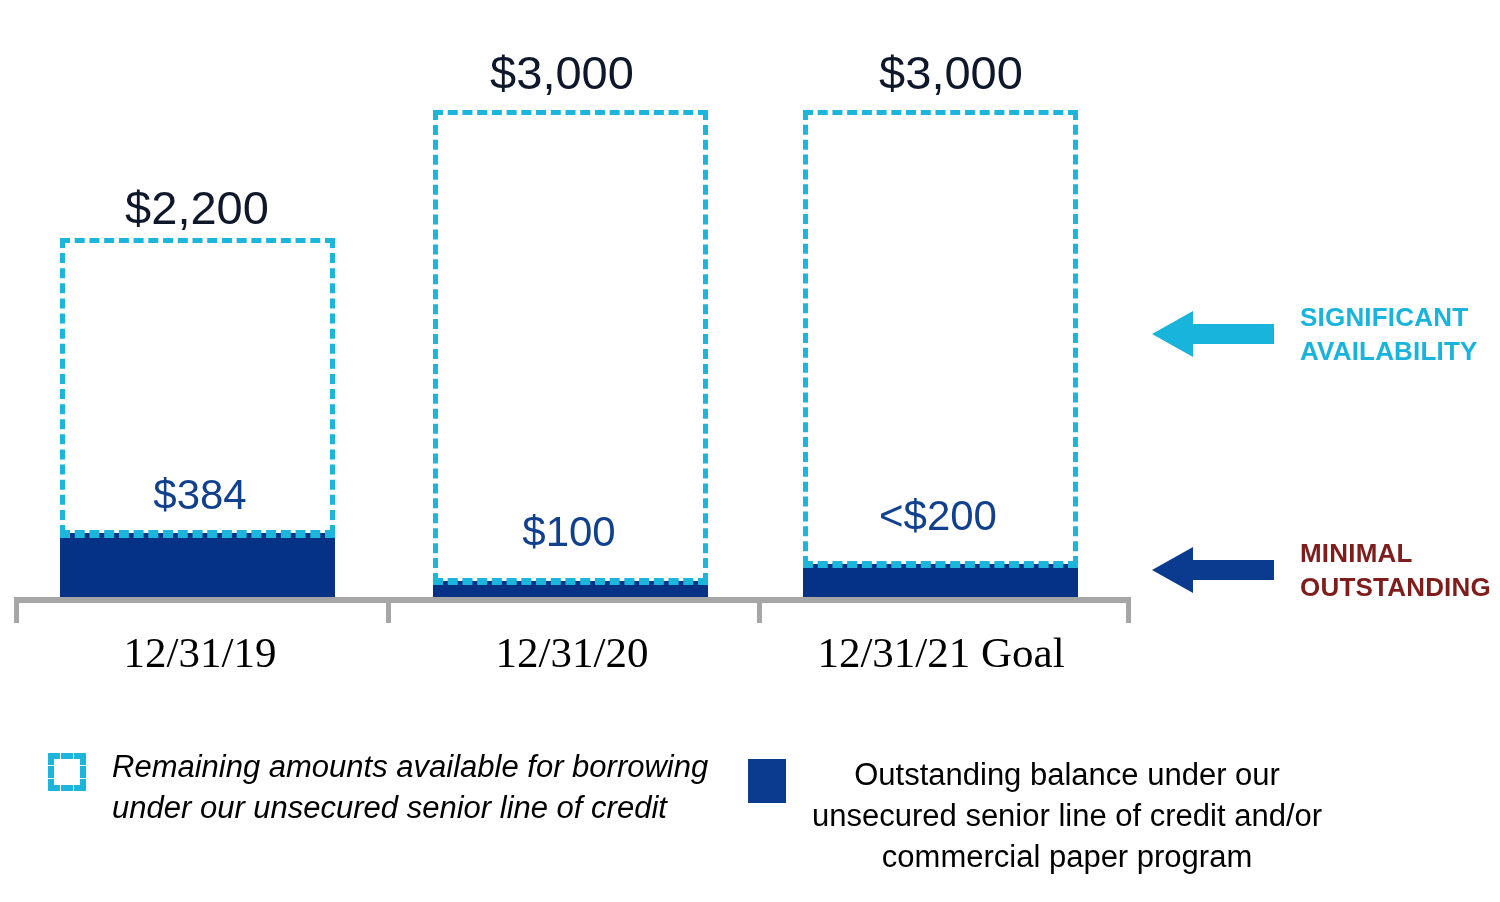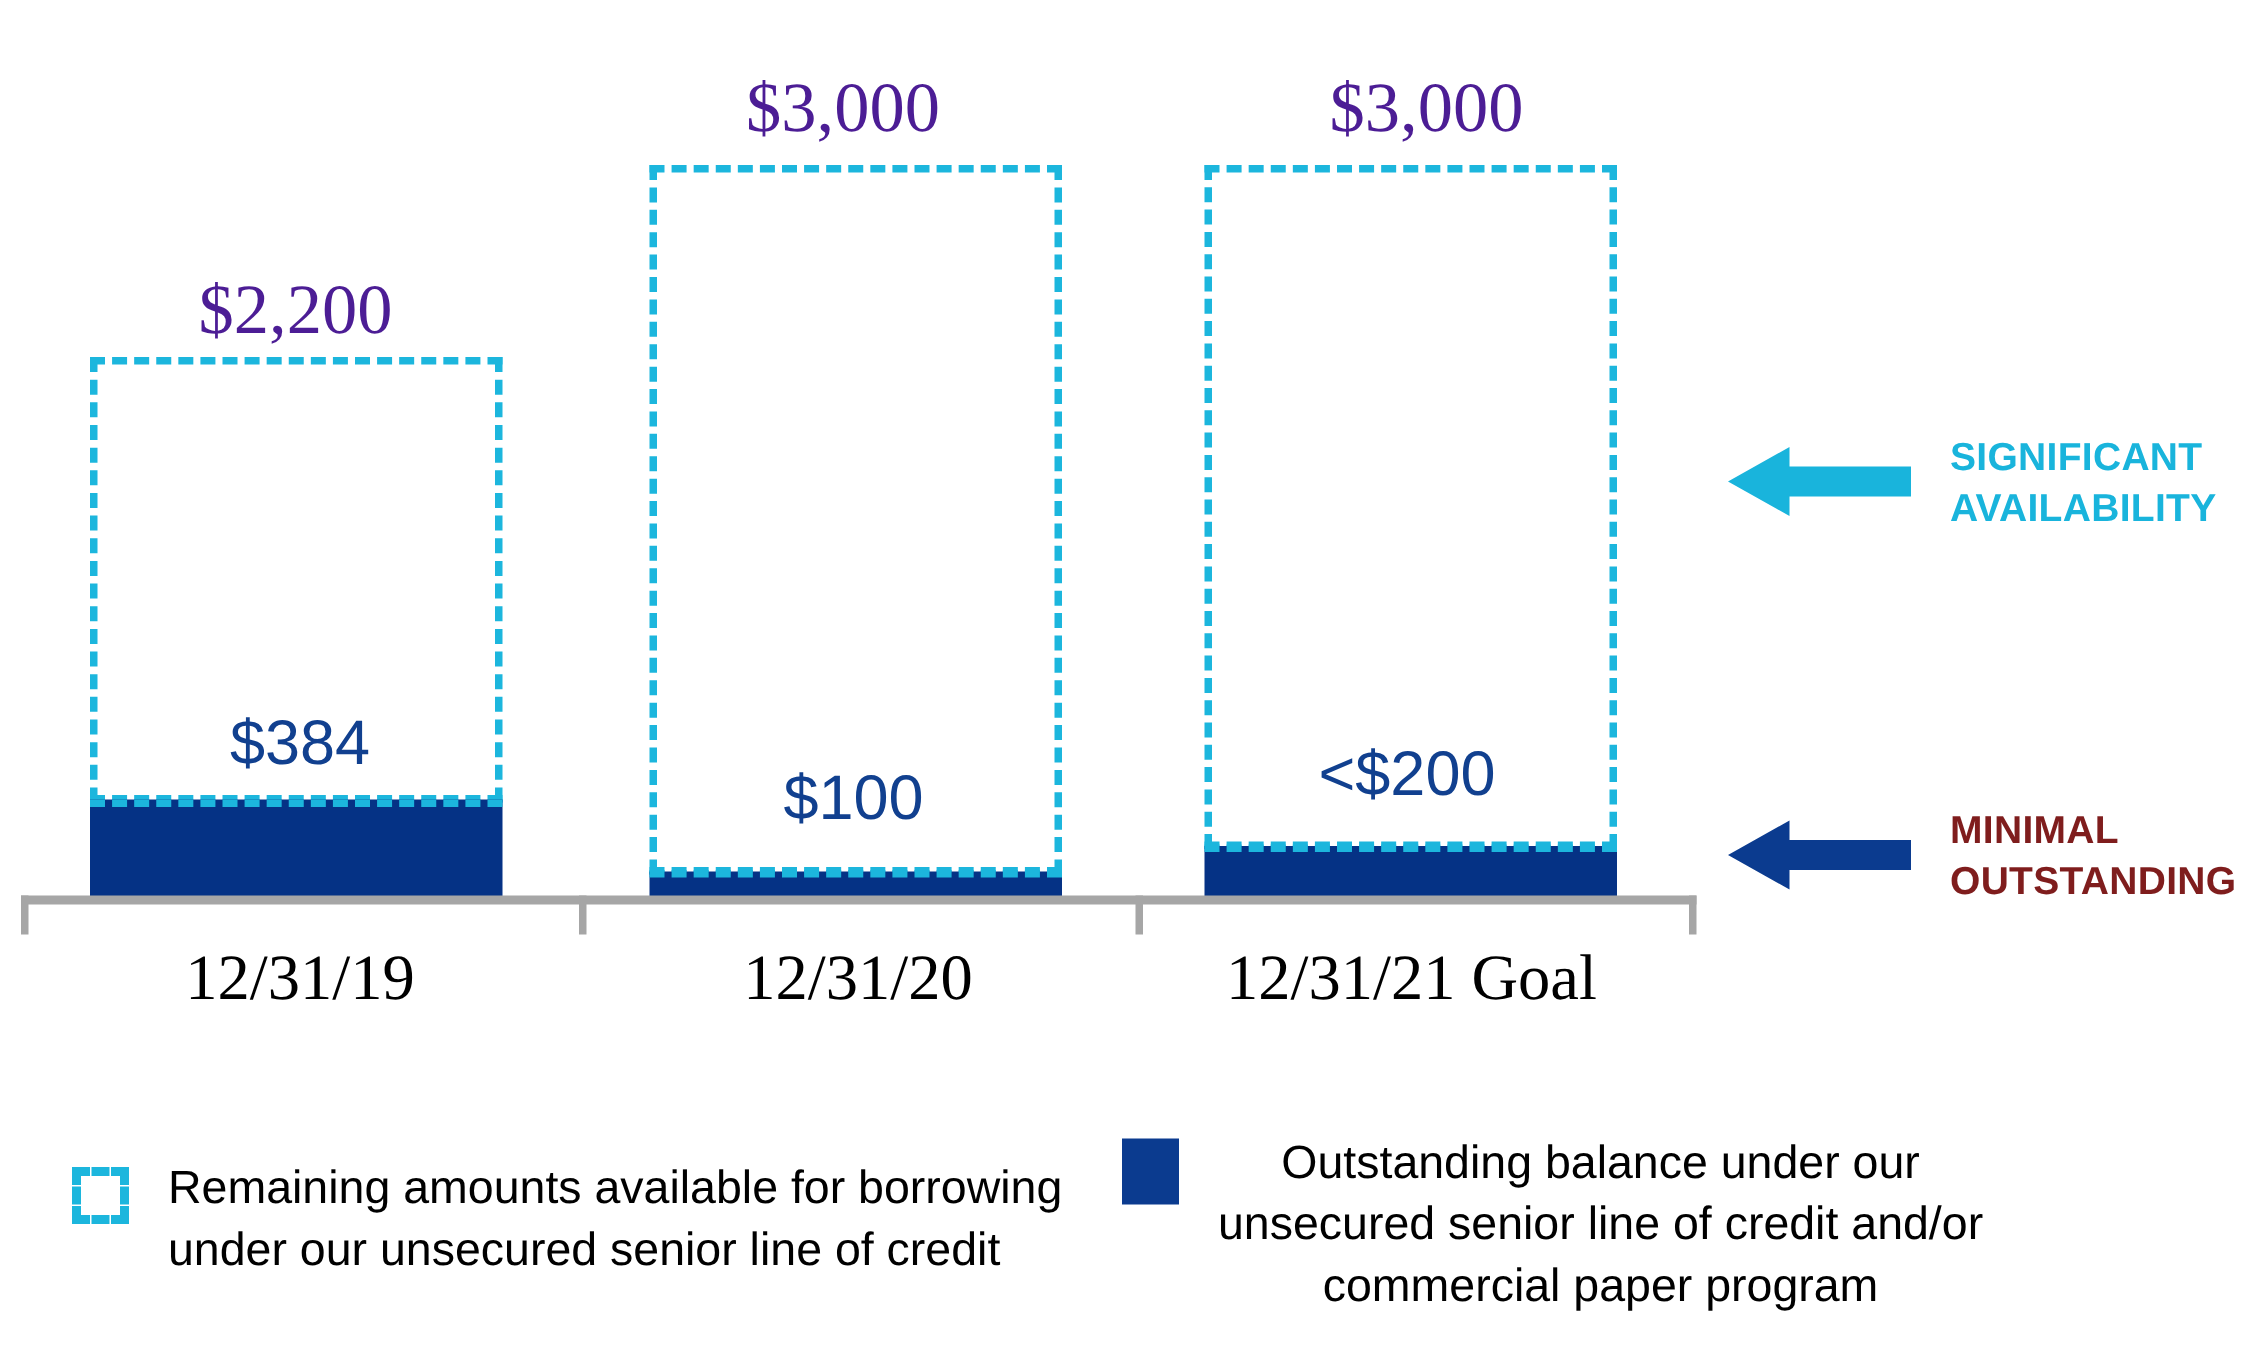--- a/index.html
+++ b/index.html
@@ -71,23 +71,23 @@
   .avail-bottom-edge {
     position: absolute;
     border-top: 5px dashed #1cb6dd;
     box-sizing: border-box;
     height: 0;
   }
 
   
   .total-label {
     position: absolute;
-    color: #4c1d95;
+    color: #0f172a;
     font-size: 47px;
-    font-family: Liberation Serif, serif;
+    font-family: Liberation Sans, sans-serif;
     font-weight: 400;
     letter-spacing: 0px;
     text-align: center;
     white-space: nowrap;
     transform: translateX(-50%);
   }
 
   
   .balance-label {
     position: absolute;
@@ -120,40 +120,40 @@
   }
   .callout-text {
     font-size: 26px;
     font-weight: bold;
     line-height: 1.32;
     white-space: pre-line;
     letter-spacing: 0.2px;
   }
   .callout-arrow { display: block; }
 
-  #callout-availability { left: 1152px; top: 287px; }
+  #callout-availability { left: 1152px; top: 300px; }
   #callout-availability .callout-text { color: #19b4dc; margin-left: 26px; }
 
   #callout-outstanding { left: 1152px; top: 536px; }
   #callout-outstanding .callout-text { color: #7f1d1d; margin-left: 26px; }
 
   
   #legend {
     position: absolute;
     left: 0;
     top: 740px;
     width: 1500px;
     height: 162px;
   }
   .legend-item {
     position: absolute;
     display: flex;
     align-items: flex-start;
   }
-  #legend-item-available { left: 48px; top: 31px; width: 700px; }
+  #legend-item-available { left: 48px; top: 6px; width: 700px; font-style: italic; }
   #legend-item-outstanding { left: 748px; top: 14px; width: 620px; text-align: center; }
 
   .legend-swatch-dashed {
     width: 38px;
     height: 38px;
     box-sizing: border-box;
     border: 6px dashed #1cb6dd;
     flex: 0 0 auto;
     margin-top: 7px;
   }

